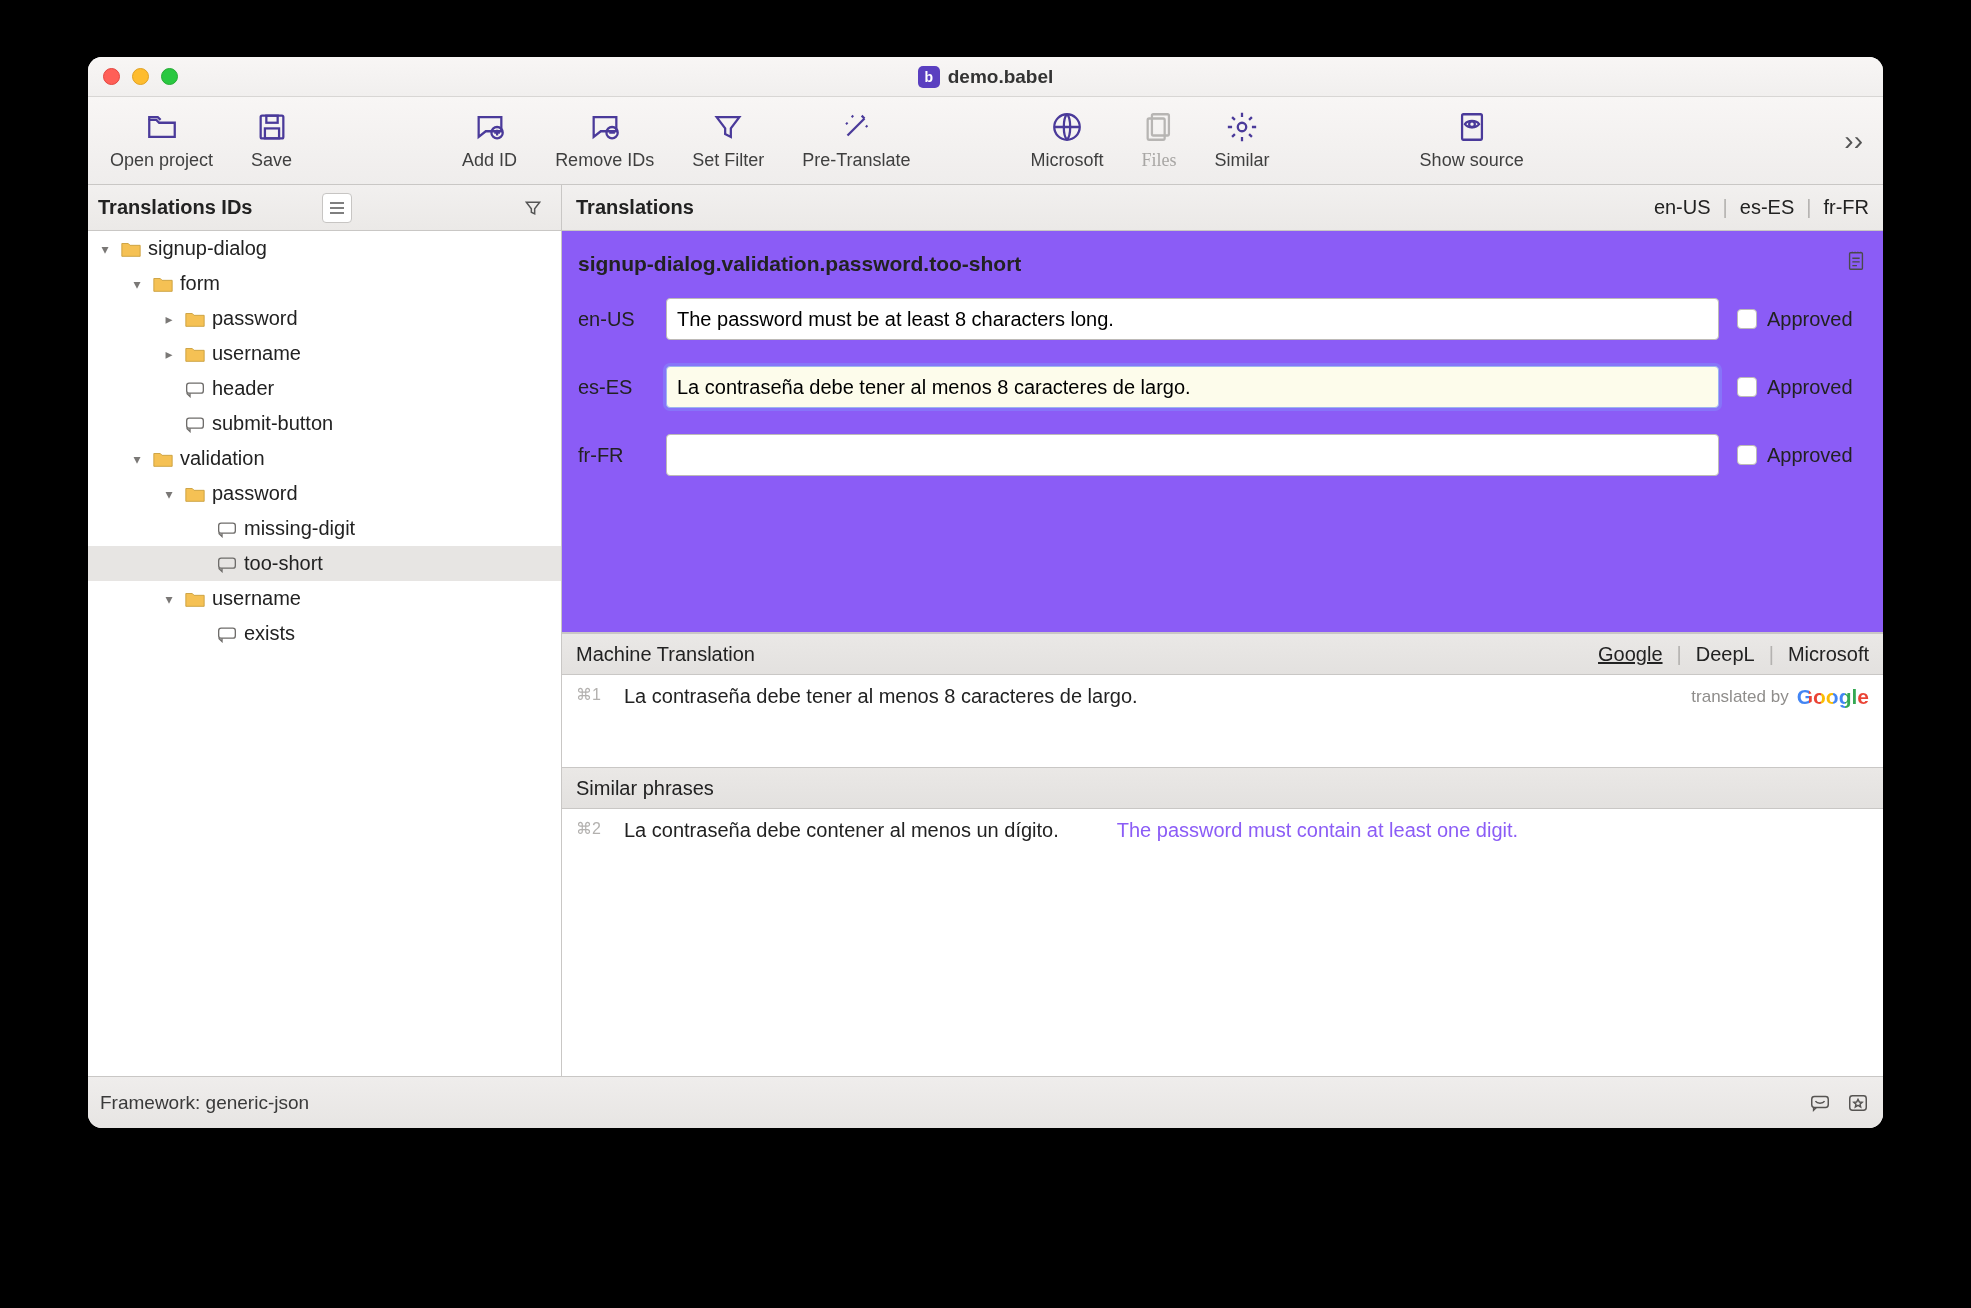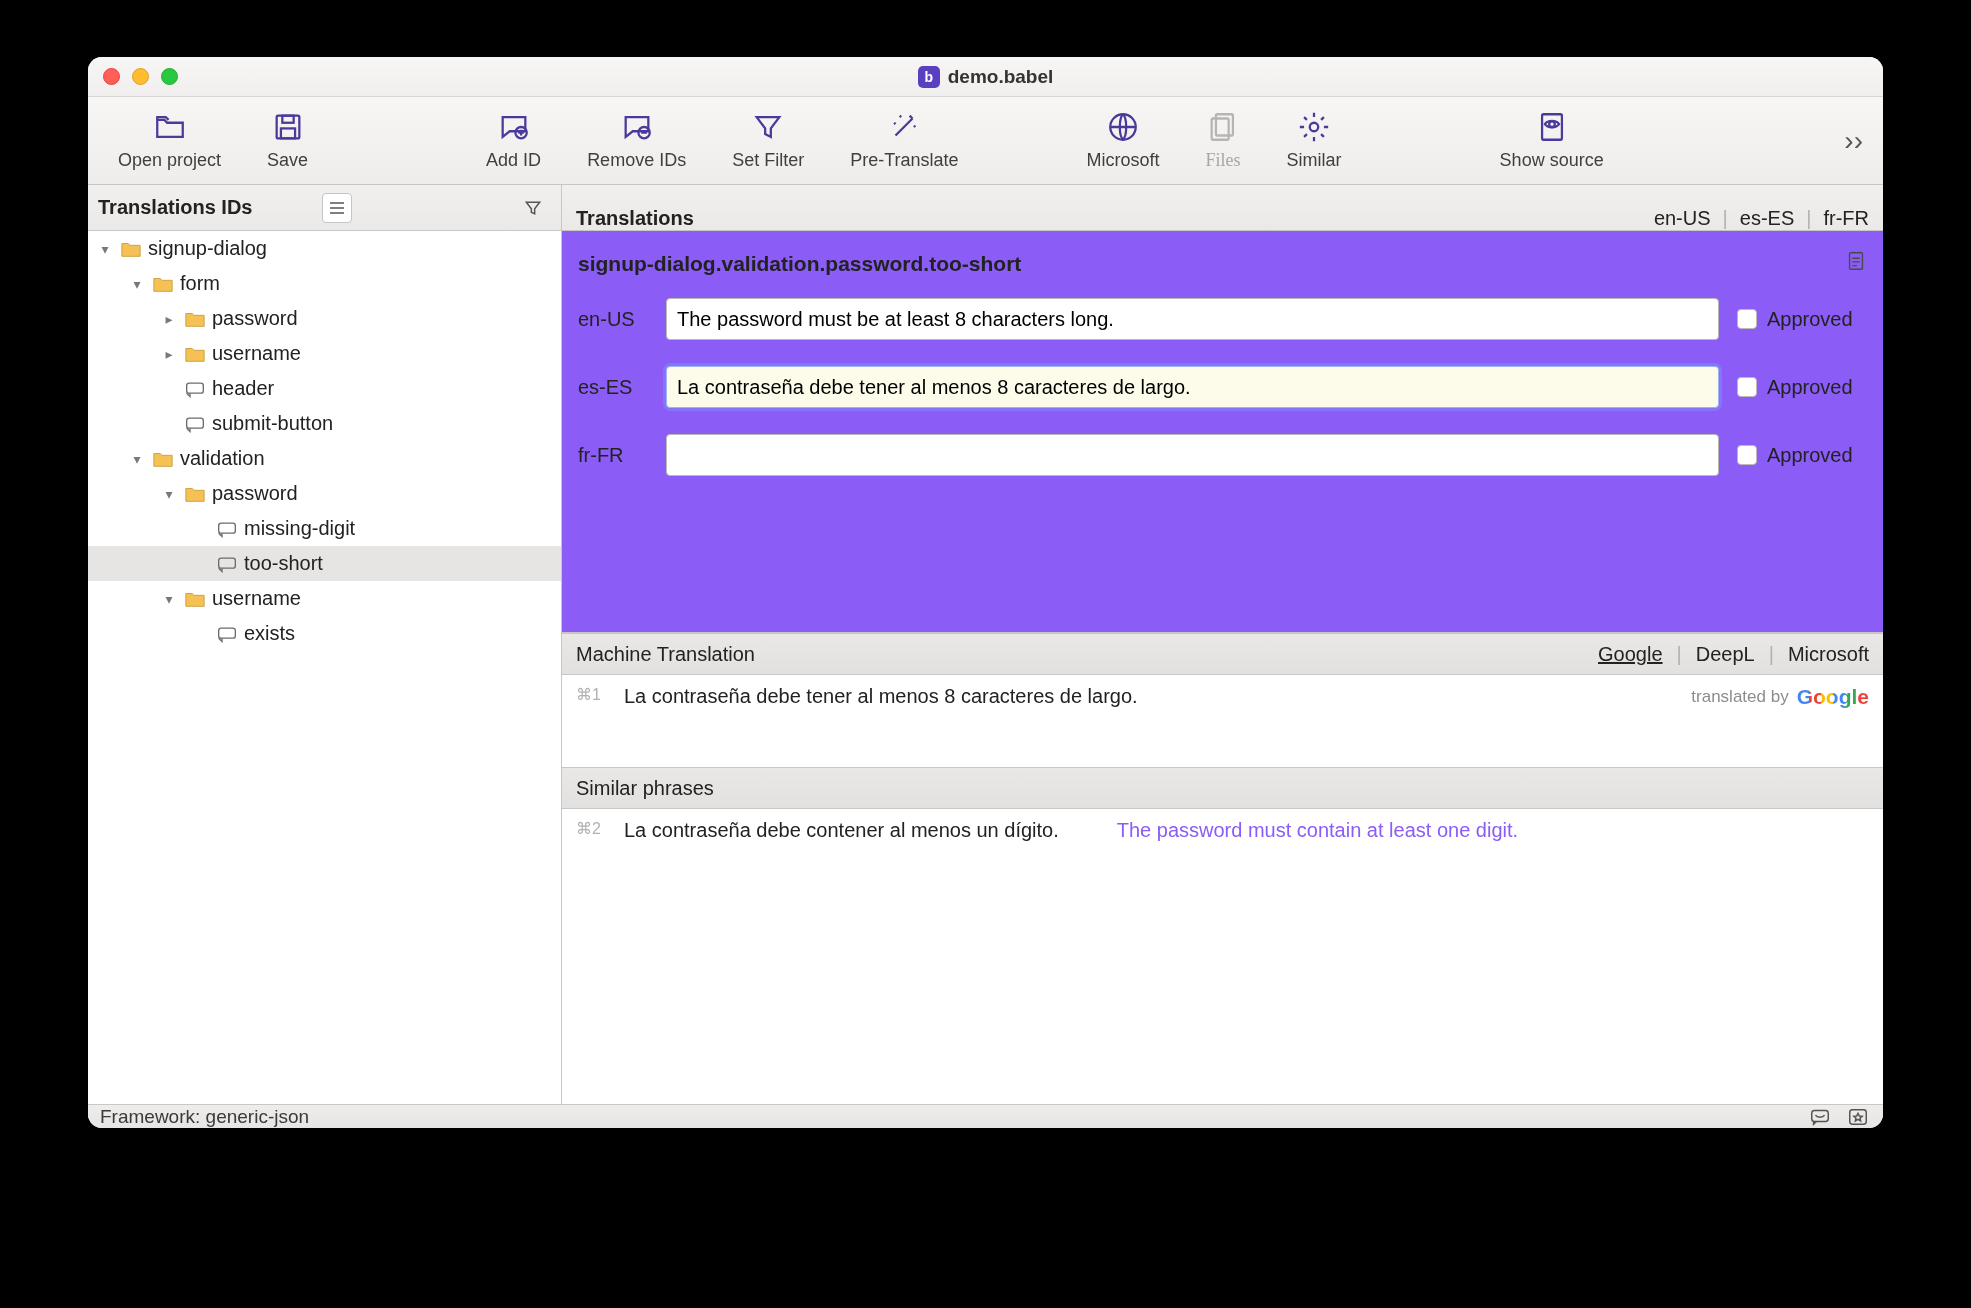--- a/index.html
+++ b/index.html
@@ -59,21 +59,21 @@
     display:flex; align-items:center;
     padding: 0 20px 0 22px;
   }
   .tb-group { display:flex; gap:38px; }
   .tb-spacer-sm { width: 170px; }
   .tb-spacer-md { width: 120px; }
   .tb-spacer-lg { width: 150px; }
   .tb-spacer-end { flex:1; }
   .tb-btn {
     display:flex; flex-direction:column; align-items:center; gap:6px;
-    color:#3f3f3f; font-size:18px; cursor:default;margin-left:8px;
+    color:#3f3f3f; font-size:18px; cursor:default;
   }
   .tb-btn.disabled { color:#a8a6a4;font-family:Liberation Serif, serif; }
   .tb-btn .ic { width:34px; height:34px; display:flex; align-items:center; justify-content:center; }
   .tb-btn svg { width:34px; height:34px; stroke:#4a3a9a; fill:none; stroke-width:1.6; }
   .tb-btn.disabled svg { stroke:#b7b5b3; }
   .overflow-chev {
     font-size:28px; color:#555; margin-left:10px;
   }
   
   .content {
@@ -110,21 +110,21 @@
   .indent3 { padding-left: 72px; }
   .indent4 { padding-left: 104px; }
   .folder-ic, .string-ic { width:22px; height:22px; display:inline-flex; align-items:center; justify-content:center; }
   .folder-ic svg { width:22px; height:20px; }
   .string-ic svg { width:20px; height:18px; stroke:#6e6c6a; fill:none; stroke-width:1.6; }
   
   .right { flex:1; display:flex; flex-direction:column; min-width:0; }
   .r-hd {
     height:46px; background:linear-gradient(#f2f0ef,#ebe9e7);
     border-bottom:1px solid #c9c7c5;
-    display:flex; align-items:flex-end; padding:0 14px;
+    display:flex; align-items:center; padding:0 14px;
     font-size:20px; font-weight:600;
   }
   .locale-tabs { display:flex; gap:12px; align-items:center; font-weight:500; }
   .locale-tabs .sep { color:#b4b2b0; }
   .editor {
     background:#8b5cf6;
     padding: 18px 16px 10px 16px;
     border-bottom:1px solid #c9c7c5;
     flex:0 0 auto;
   }
@@ -163,21 +163,21 @@
     font-family: Arial, sans-serif; font-weight:700; font-size:21px;
     background: linear-gradient(90deg,#4285F4 0 16%,#EA4335 16% 33%,#FBBC05 33% 50%,#4285F4 50% 66%,#34A853 66% 83%,#EA4335 83% 100%);
     -webkit-background-clip:text; background-clip:text; color:transparent;
   }
   .translated-by { color:#8f8d8b; font-size:17px; display:flex; align-items:center; gap:8px; }
   .sp-source { color:#8b5cf6; margin-left:40px; }
   .sp-body { justify-content:flex-start; }
   .sp-body .col1 { flex:0 0 auto; }
   
   .statusbar {
-    height:24px; background:linear-gradient(#efedec,#e7e5e3);
+    height:52px; background:linear-gradient(#efedec,#e7e5e3);
     border-top:1px solid #c9c7c5;
     display:flex; align-items:center; padding:0 12px;
     font-size:19px; color:#3a3a3a;
   }
   .statusbar .spacer{flex:1;}
   .status-ic { width:26px; height:26px; margin-left:12px; display:flex; align-items:center; justify-content:center;}
   .status-ic svg{width:22px;height:22px;stroke:#565452;fill:none;stroke-width:1.6;}
 </style>
 </head>
 <body>

